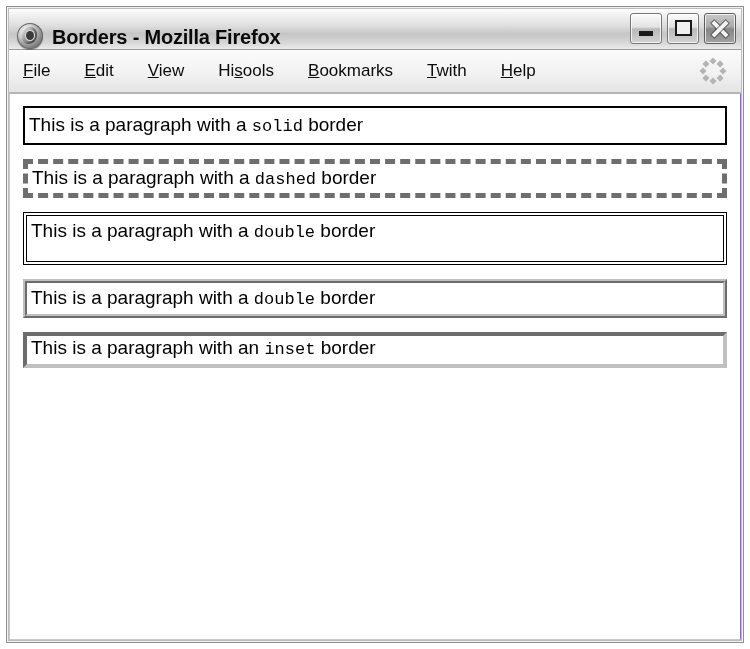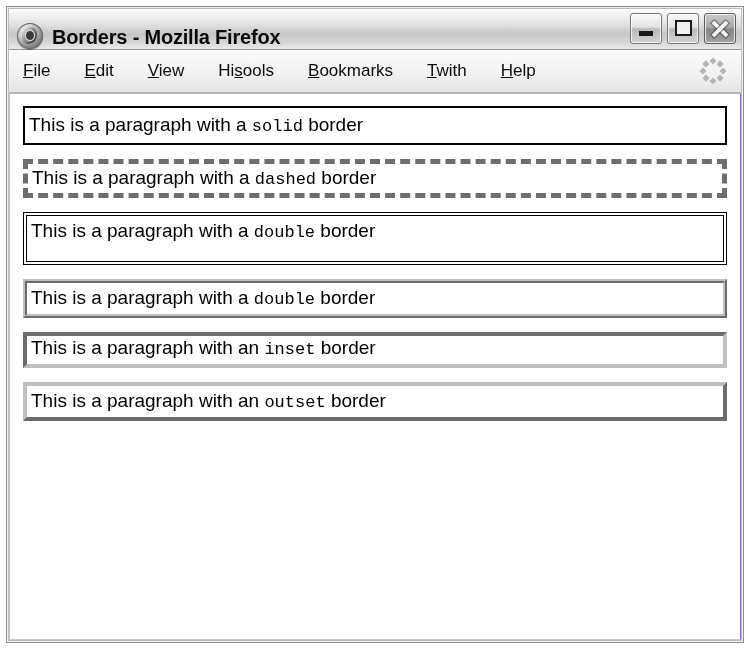--- a/index.html
+++ b/index.html
@@ -271,16 +271,15 @@
 
     <p class="para b-dashed"><span>This is a paragraph with a </span><code>dashed</code><span> border</span></p>
 
     <p class="para b-double"><span>This is a paragraph with a </span><code>double</code><span> border</span></p>
 
 
     <p class="para b-ridge"><span>This is a paragraph with a </span><code>double</code><span> border</span></p>
 
     <p class="para b-inset"><span>This is a paragraph with an </span><code>inset</code><span> border</span></p>
 
-    <p class="para b-outset"><span>This is a paragraph with an </span><code>outset</code><span> border</span></p>
 
   </div>
 </div>
 
 </body></html>

